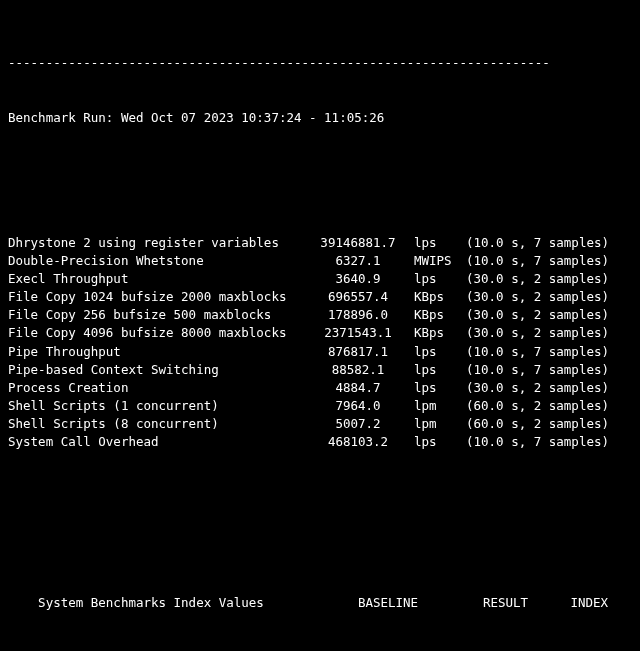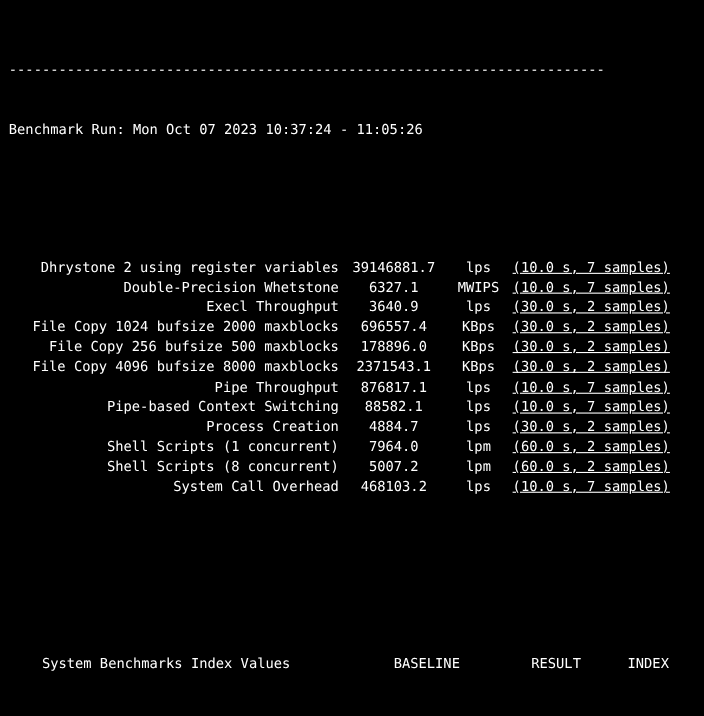--- a/index.html
+++ b/index.html
@@ -13,37 +13,37 @@
     width: 640px;
   }
   .terminal {
     padding: 0 8px 10px 8px;
     white-space: pre;
   }
   .row { display: block; }
   .rule { letter-spacing: 0; }
   .blank { height: 1.3em; }
   
-  .c-name  { display: inline-block; width: 300px; text-align: right; }
+  .c-name  { display: inline-block; width: 300px; text-align: left; }
   .c-val   { display: inline-block; width: 100px; text-align: center; }
-  .c-unit  { display: inline-block; width: 42px;  text-align: center; padding-left: 6px; }
-  .c-par   { display: inline-block; width: 156px; text-align: left; padding-left: 10px; text-decoration: underline; }
+  .c-unit  { display: inline-block; width: 42px;  text-align: left; padding-left: 6px; }
+  .c-par   { display: inline-block; width: 156px; text-align: left; padding-left: 10px; }
   
   .i-name  { display: inline-block; width: 300px; text-align: left; }
   .i-base  { display: inline-block; width: 80px;  text-align: right; }
   .i-res   { display: inline-block; width: 110px; text-align: right; }
   .i-idx   { display: inline-block; width: 80px;  text-align: right; }
 </style>
 </head>
 <body>
 
 <div class="terminal">
 
   <span class="row rule">------------------------------------------------------------------------</span>
-  <span class="row">Benchmark Run: Mon Oct 07 2023 10:37:24 - 11:05:26</span>
+  <span class="row">Benchmark Run: Wed Oct 07 2023 10:37:24 - 11:05:26</span>
   <div class="blank"></div>
 
   <div id="results1"><span class="row"><span class="c-name">Dhrystone 2 using register variables</span><span class="c-val">39146881.7</span><span class="c-unit">lps</span><span class="c-par">(10.0 s, 7 samples)</span></span><span class="row"><span class="c-name">Double-Precision Whetstone</span><span class="c-val">6327.1</span><span class="c-unit">MWIPS</span><span class="c-par">(10.0 s, 7 samples)</span></span><span class="row"><span class="c-name">Execl Throughput</span><span class="c-val">3640.9</span><span class="c-unit">lps</span><span class="c-par">(30.0 s, 2 samples)</span></span><span class="row"><span class="c-name">File Copy 1024 bufsize 2000 maxblocks</span><span class="c-val">696557.4</span><span class="c-unit">KBps</span><span class="c-par">(30.0 s, 2 samples)</span></span><span class="row"><span class="c-name">File Copy 256 bufsize 500 maxblocks</span><span class="c-val">178896.0</span><span class="c-unit">KBps</span><span class="c-par">(30.0 s, 2 samples)</span></span><span class="row"><span class="c-name">File Copy 4096 bufsize 8000 maxblocks</span><span class="c-val">2371543.1</span><span class="c-unit">KBps</span><span class="c-par">(30.0 s, 2 samples)</span></span><span class="row"><span class="c-name">Pipe Throughput</span><span class="c-val">876817.1</span><span class="c-unit">lps</span><span class="c-par">(10.0 s, 7 samples)</span></span><span class="row"><span class="c-name">Pipe-based Context Switching</span><span class="c-val">88582.1</span><span class="c-unit">lps</span><span class="c-par">(10.0 s, 7 samples)</span></span><span class="row"><span class="c-name">Process Creation</span><span class="c-val">4884.7</span><span class="c-unit">lps</span><span class="c-par">(30.0 s, 2 samples)</span></span><span class="row"><span class="c-name">Shell Scripts (1 concurrent)</span><span class="c-val">7964.0</span><span class="c-unit">lpm</span><span class="c-par">(60.0 s, 2 samples)</span></span><span class="row"><span class="c-name">Shell Scripts (8 concurrent)</span><span class="c-val">5007.2</span><span class="c-unit">lpm</span><span class="c-par">(60.0 s, 2 samples)</span></span><span class="row"><span class="c-name">System Call Overhead</span><span class="c-val">468103.2</span><span class="c-unit">lps</span><span class="c-par">(10.0 s, 7 samples)</span></span></div>
 
   <div class="blank"></div>
 
   <span class="row">
     <span class="i-name">System Benchmarks Index Values</span><span class="i-base">BASELINE</span><span class="i-res">RESULT</span><span class="i-idx">INDEX</span>
   </span>
 

